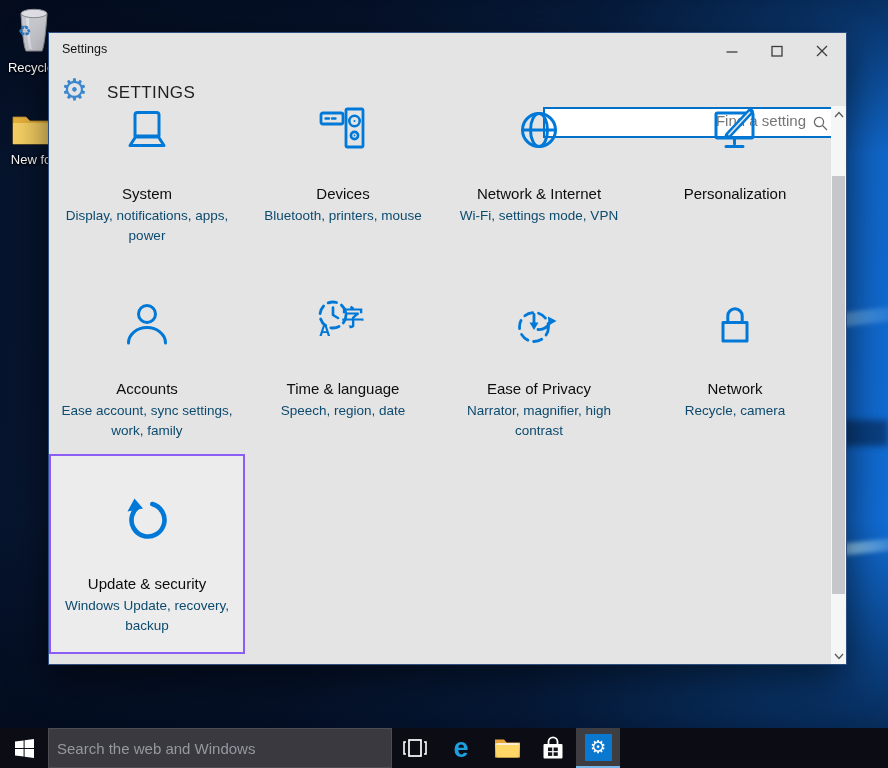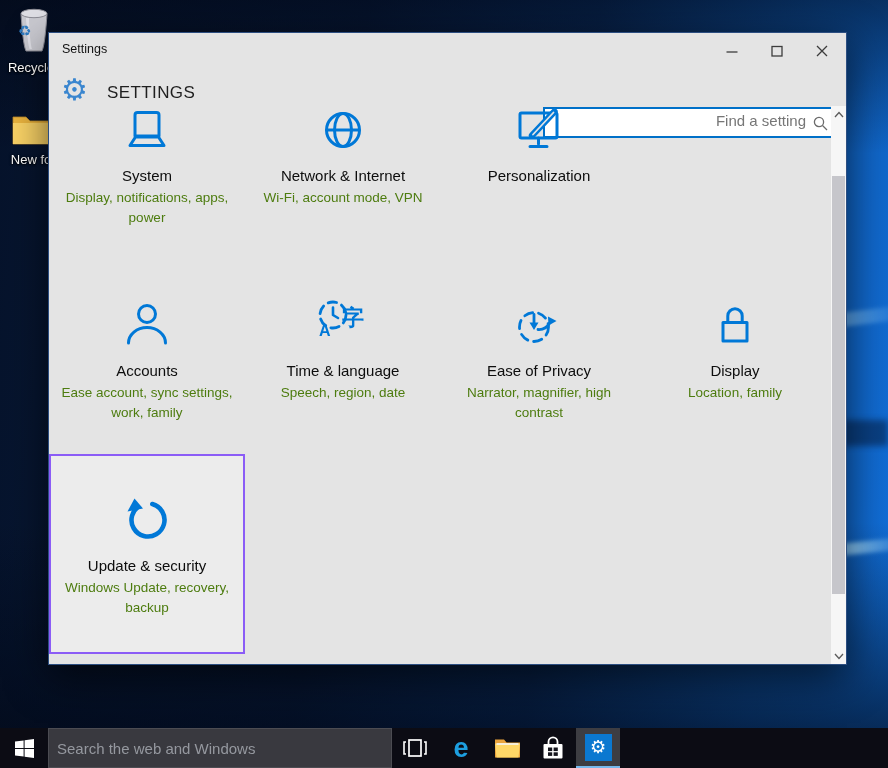--- a/index.html
+++ b/index.html
@@ -42,22 +42,22 @@
   .find-box input{position:absolute;left:0;top:0;width:100%;height:100%;border:none;outline:none;
     padding:0 30px 4px 9px;font-size:15px;font-family:inherit;color:#222;background:transparent;box-sizing:border-box;text-align:right;}
   .find-box input::placeholder{color:#767676;opacity:1;}
   .find-mag{position:absolute;right:7px;top:6px;}
 
   
   .row{position:absolute;left:0;width:784px;display:flex;}
   .row.r1{top:31px;} .row.r2{top:226px;} .row.r3{top:421px;}
   .tile{width:196px;height:200px;display:flex;flex-direction:column;align-items:center;box-sizing:border-box;cursor:default;}
   .tile .ic{height:48px;margin-top:42px;display:flex;align-items:flex-end;justify-content:center;position:relative;}
-  .tile .t-title{margin-top:13px;font-size:15px;color:#0d0d0d;line-height:18px;}
-  .tile .t-sub{margin-top:3px;font-size:13.5px;color:#4d7c0f;line-height:20px;text-align:center;max-width:172px;}
+  .tile .t-title{margin-top:31px;font-size:15px;color:#0d0d0d;line-height:18px;}
+  .tile .t-sub{margin-top:3px;font-size:13.5px;color:#0c4a6e;line-height:20px;text-align:center;max-width:172px;}
   .tile.hl{border:2px solid #8b5cf6;background:#ececec;}
   .tile.hl .ic{margin-top:40px;}
   svg.tico{stroke:#0078d7;fill:none;stroke-width:3;stroke-linecap:round;stroke-linejoin:round;}
   .lang-wrap{width:48px;height:48px;position:relative;}
   .lang-a{position:absolute;left:0px;top:21px;color:#0078d7;font-weight:bold;font-size:16px;}
   .lang-zi{position:absolute;left:23px;top:2px;color:#0078d7;font-weight:bold;font-size:22px;}
 
   
   .sbar{position:absolute;right:0;top:73px;width:15px;height:558px;background:#f6f6f6;}
   .sbar .thumb{position:absolute;left:1px;top:70px;width:13px;height:418px;background:#c6c6cb;}
@@ -148,27 +148,42 @@
           <path d="M14.5 6.5 h19 a2.5 2.5 0 0 1 2.5 2.5 V30 h-24 V9 a2.5 2.5 0 0 1 2.5-2.5 Z"></path>
           <path d="M7 39.5 h34 l-5.5-8.5 h-23 Z"></path>
         </svg>
       </div>
       <div class="t-title">System</div>
       <div class="t-sub">Display, notifications, apps, power</div>
     </div>
     <div class="tile">
       <div class="ic">
         <svg class="tico" width="48" height="48" viewBox="0 0 48 48">
+          <rect x="2" y="7" width="22" height="11" rx="2" stroke-width="2.8"></rect>
+          <path d="M6.5 12.5 h3.5 M13 12.5 h3.5" stroke-width="2.4"></path>
+          <rect x="27" y="3" width="17" height="38" rx="1.5" stroke-width="2.8"></rect>
+          <circle cx="35.5" cy="15" r="5.2" stroke-width="2.6"></circle>
+          <circle cx="35.5" cy="15" r="1" fill="#0078d7" stroke="none"></circle>
+          <circle cx="35.5" cy="29.5" r="3.6" stroke-width="2.6"></circle>
+          <circle cx="35.5" cy="29.5" r=".9" fill="#0078d7" stroke="none"></circle>
+        </svg>
+      </div>
+      <div class="t-title">Devices</div>
+      <div class="t-sub">Bluetooth, printers, mouse</div>
+    </div>
+    <div class="tile">
+      <div class="ic">
+        <svg class="tico" width="48" height="48" viewBox="0 0 48 48">
           <circle cx="24" cy="24" r="16.5"></circle>
           <path d="M8 24 h32"></path>
           <ellipse cx="24" cy="24" rx="8.5" ry="16.5"></ellipse>
         </svg>
       </div>
       <div class="t-title">Network &amp; Internet</div>
-      <div class="t-sub">Wi-Fi, account mode, VPN</div>
+      <div class="t-sub">Wi-Fi, settings mode, VPN</div>
     </div>
     <div class="tile">
       <div class="ic">
         <svg class="tico" width="48" height="48" viewBox="0 0 48 48">
           <rect x="5" y="7" width="37" height="25" rx="1.5"></rect>
           <path d="M23.5 32 v6 M15 40.5 h17"></path>
           <path d="M17 29.5 L39.5 5.5" stroke-width="6.4"></path>
           <path d="M18 28.5 L38.5 6.5" stroke="#e4e4e4" stroke-width="1.8"></path>
         </svg>
       </div>
@@ -214,22 +229,22 @@
       <div class="t-title">Ease of Privacy</div>
       <div class="t-sub">Narrator, magnifier, high contrast</div>
     </div>
     <div class="tile">
       <div class="ic">
         <svg class="tico" width="48" height="48" viewBox="0 0 48 48">
           <rect x="12" y="21.5" width="24" height="18.5"></rect>
           <path d="M16.8 21.5 v-6.5 a7.2 7.2 0 0 1 14.4 0 v6.5"></path>
         </svg>
       </div>
-      <div class="t-title">Display</div>
-      <div class="t-sub">Location, family</div>
+      <div class="t-title">Network</div>
+      <div class="t-sub">Recycle, camera</div>
     </div>
   </div>
 
   <div class="row r3">
     <div class="tile hl">
       <div class="ic">
         <svg class="tico" width="50" height="50" viewBox="0 0 50 50">
           <circle cx="26" cy="26" r="16.5" stroke-width="4.6" stroke-dasharray="88 16" transform="rotate(-75 26 26)"></circle>
           <path d="M5.5 17.5 L12.5 4.5 L21 14.5 Z" fill="#0078d7" stroke="none"></path>
         </svg>

